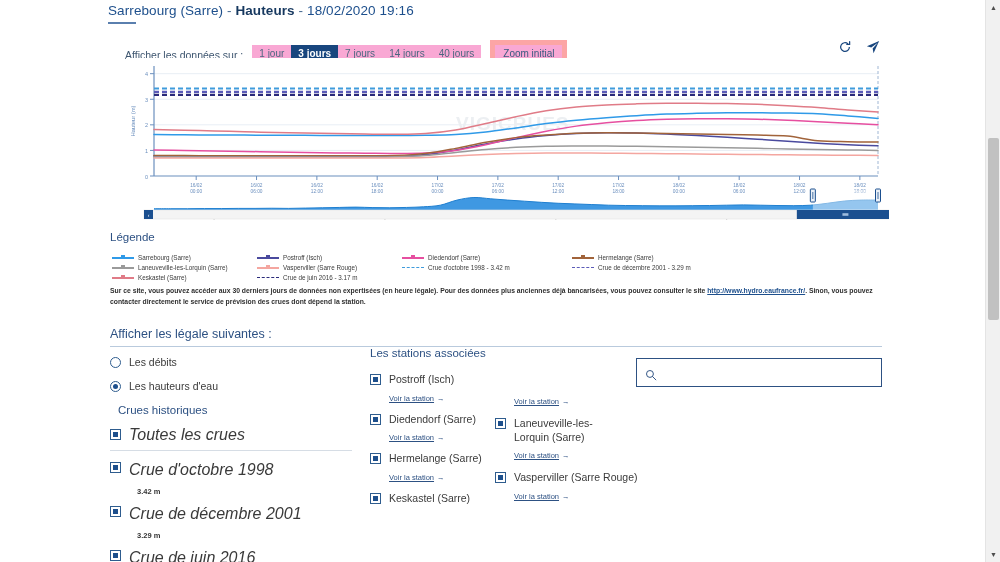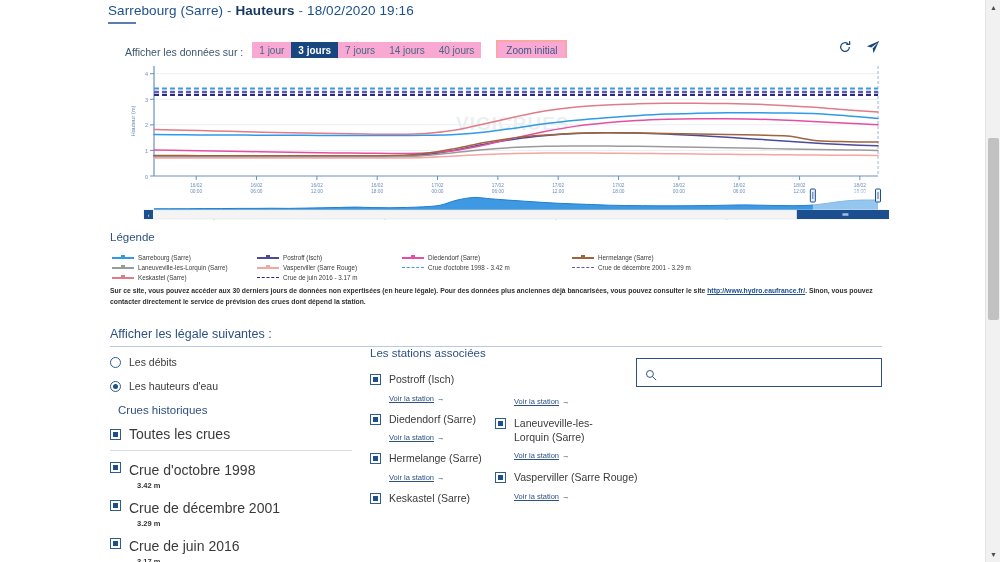--- a/index.html
+++ b/index.html
@@ -54,21 +54,21 @@
   .toolbar-label { font-size: 10.5px; color: #3d556f; margin-right: 9px; }
   .btn-group { display: flex; }
   .rbtn {
     font-size: 10px; color: #4c6780;
     padding: 3px 7px 4px 7px;
     background: #f9a8d4; border: none;
     cursor: pointer; line-height: 12px;
     font-family: "Liberation Sans", sans-serif;
   }
   .rbtn.active { background: #18467e; color: #fff; font-weight: bold; }
-  .rbtn.outlined { border: 2px solid #fca5a5; margin-left: 15px; color: #3a5a80; padding: 3px 8px 4px 8px; }
+  .rbtn.outlined { border: 5px solid #fca5a5; margin-left: 9px; color: #3a5a80; padding: 3px 8px 4px 8px; }
 
   .chart-actions { position: absolute; right: 95px; top: 40px; display: flex; gap: 14px; align-items: center; }
   .act-icon { width: 14px; height: 14px; color: #18467e; cursor: pointer; }
 
   
   .chart-card {
     position: absolute; left: 126px; top: 58px;
     width: 763px; height: 162px;
     background: #fff;
   }
@@ -123,22 +123,22 @@
 
   .check-row { display: flex; align-items: flex-start; margin-bottom: 9px; cursor: pointer; }
   .cbox {
     width: 11px; height: 11px; border: 1.3px solid #2e5c8e; background: #fff;
     margin-right: 8px; position: relative; flex: 0 0 11px; margin-top: 1px;
   }
   .cbox.checked::after {
     content: ''; position: absolute; left: 2px; top: 2px;
     width: 5px; height: 5px; background: #1d4f8c;
   }
-  .check-text { font-size: 14px; color: #3a3a3a; line-height: 13px; }
-  .check-sub { font-size: 7.5px; color: #333; font-weight: bold; margin-top: 2px; padding-left: 8px; }
+  .check-text { font-size: 16px; color: #3a3a3a; line-height: 13px; font-style: italic; }
+  .check-sub { font-size: 7.5px; color: #333; font-weight: bold; margin-top: 8px; padding-left: 8px; }
 
   .thin-rule { width: 242px; height: 1px; background: #d6dde5; margin: 8px 0 10px 0; }
 
   .stations-title { font-size: 11.5px; color: #2d5183; margin-bottom: 14px; }
   .station-block { margin-bottom: 8px; }
   .station-row { display: flex; align-items: flex-start; }
   .station-name { font-size: 10.5px; color: #3a3a3a; line-height: 13.5px; }
   .station-link {
     font-size: 7.5px; color: #2d5183; margin-left: 19px; margin-top: 2px;
     display: inline-block; text-decoration: underline; cursor: pointer;

